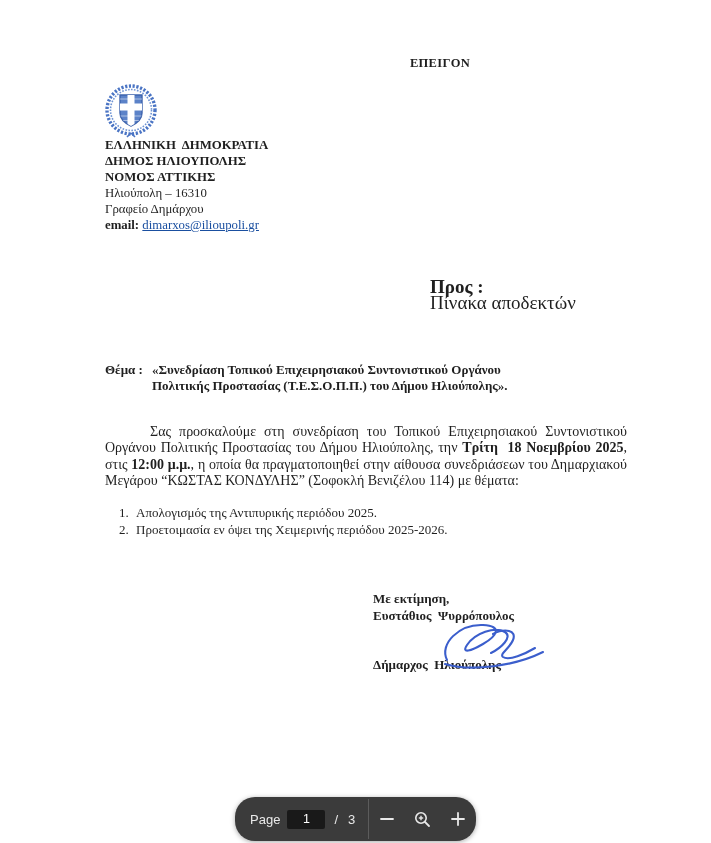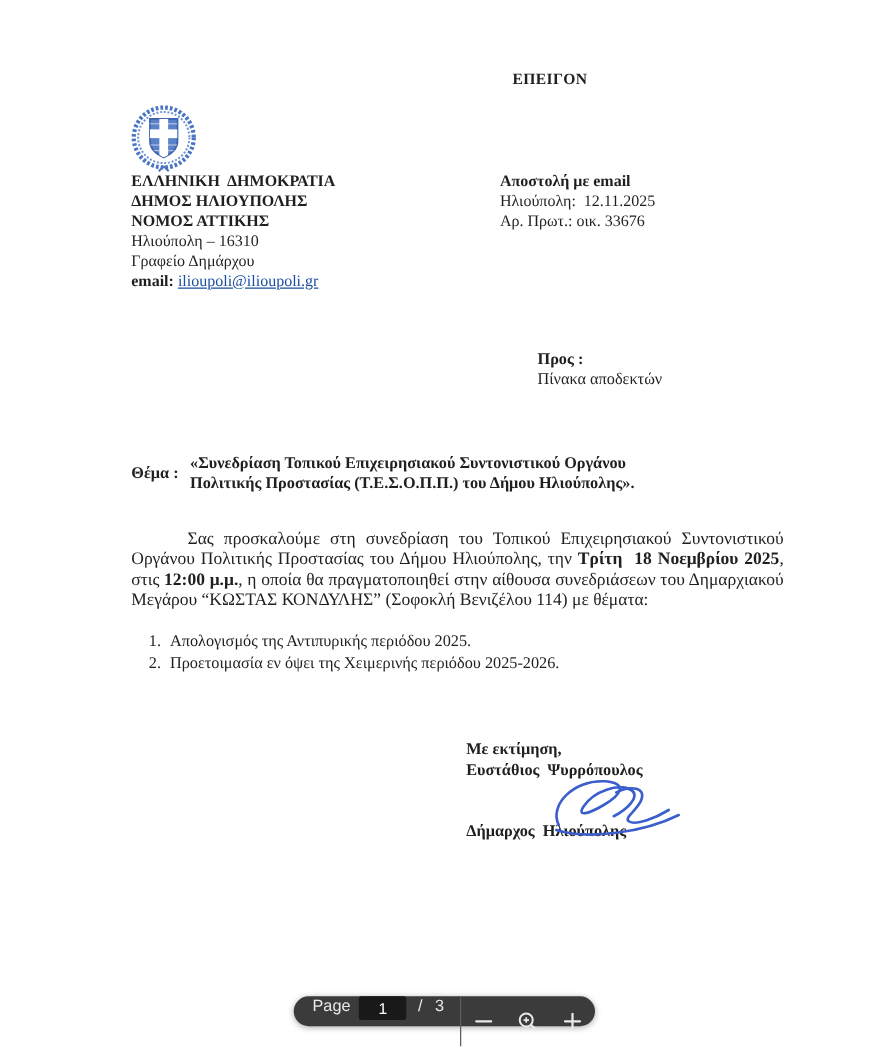--- a/index.html
+++ b/index.html
@@ -15,25 +15,25 @@
     position:absolute;top:56px;left:364px;width:152px;text-align:center;
     font-weight:bold;font-size:12.5px;letter-spacing:.3px;
   }
 
   .logo{position:absolute;top:83px;left:103px;}
 
   .addr-left{position:absolute;top:138px;left:105px;font-size:12.8px;line-height:15.9px;}
   .addr-right{position:absolute;top:138px;left:400px;font-size:12.8px;line-height:15.9px;}
   .email-link{color:#1a4fa0;text-decoration:underline;cursor:pointer;}
 
-  .recipient{position:absolute;top:279px;left:430px;font-size:13px;line-height:15.5px;}
+  .recipient{position:absolute;top:279px;left:430px;font-size:19px;line-height:15.5px;}
 
   .subject{
     position:absolute;top:362px;left:105px;width:520px;display:flex;
-    font-size:13px;line-height:16.2px;font-weight:bold;align-items:center;
+    font-size:13px;line-height:16.2px;font-weight:bold;
   }
   .subject-label{flex:0 0 47px;}
   .subject-text{width:408px;}
 
   .body-par{
     position:absolute;top:424px;left:105px;width:522px;margin:0;
     font-size:14px;line-height:16.4px;text-align:justify;text-indent:45px;
   }
 
   .topics{
@@ -41,22 +41,22 @@
     font-size:13px;line-height:16.6px;
   }
   .topics li{padding-left:4px;}
 
   .sig{position:absolute;top:590px;left:373px;width:250px;
     font-size:13px;line-height:17px;font-weight:bold;}
   .sig-title{margin-top:32px;}
   .sig-scribble{position:absolute;top:30px;left:58px;}
 
   .toolbar{
-    position:absolute;top:797px;left:235px;width:241px;height:24px;
-    background:#3b3b3b;border-radius:20px;display:flex;
+    position:absolute;top:797px;left:235px;width:241px;height:44px;
+    background:#3b3b3b;border-radius:20px;display:flex;align-items:center;
     font-family:"Liberation Sans", sans-serif;font-size:13px;color:#e9e9e9;
     box-shadow:0 1px 5px rgba(0,0,0,.35);
   }
   .tb-page-label{margin-left:15px;}
   .tb-input{
     margin-left:7px;width:38px;height:19px;background:#191919;border:none;
     border-radius:2px;color:#ffffff;text-align:center;font-size:12.5px;
     font-family:"Liberation Sans", sans-serif;padding:0;
   }
   .tb-slash{margin-left:9px;}
@@ -94,29 +94,24 @@
   </svg>
 
   <div class="addr-left">
     <div class="b pre">ΕΛΛΗΝΙΚΗ  ΔΗΜΟΚΡΑΤΙΑ</div>
     <div class="b">ΔΗΜΟΣ ΗΛΙΟΥΠΟΛΗΣ</div>
     <div class="b">ΝΟΜΟΣ ΑΤΤΙΚΗΣ</div>
     <div>Ηλιούπολη – 16310</div>
     <div>Γραφείο Δημάρχου</div>
     <div>
       <span class="b">email:</span>
-      <a class="email-link">ilioupoli@ilioupoli.gr</a>
+      <a class="email-link">dimarxos@ilioupoli.gr</a>
     </div>
   </div>
 
-  <div class="addr-right">
-    <div class="b">Αποστολή με email</div>
-    <div class="pre">Ηλιούπολη:  12.11.2025</div>
-    <div>Αρ. Πρωτ.: οικ. 33676</div>
-  </div>
 
   <div class="recipient">
     <div class="b">Προς :</div>
     <div>Πίνακα αποδεκτών</div>
   </div>
 
   <div class="subject">
     <span class="subject-label">Θέμα :</span>
     <span class="subject-text">«Συνεδρίαση Τοπικού Επιχειρησιακού Συντονιστικού Οργάνου Πολιτικής Προστασίας (Τ.Ε.Σ.Ο.Π.Π.) του Δήμου Ηλιούπολης».</span>
   </div>

